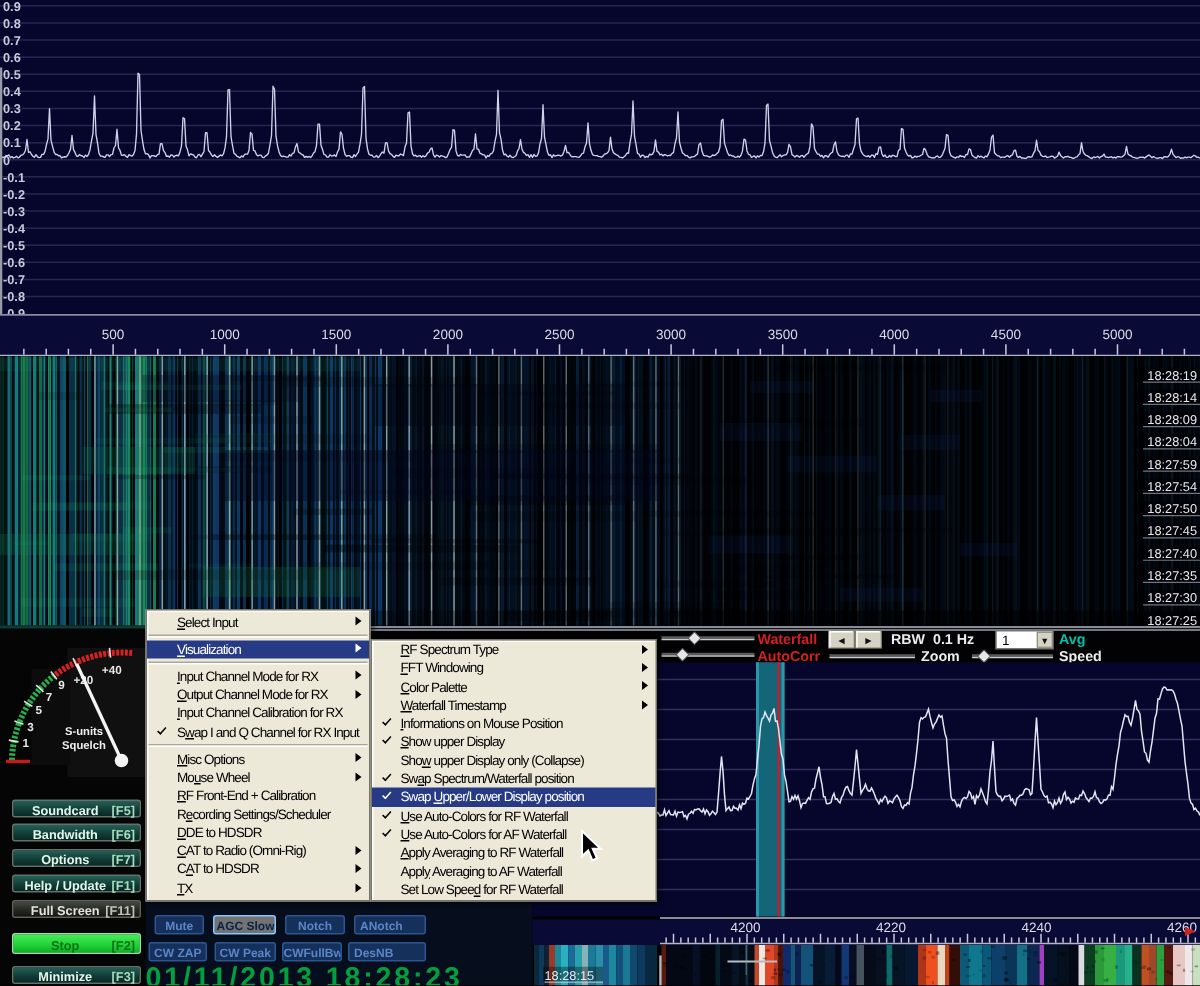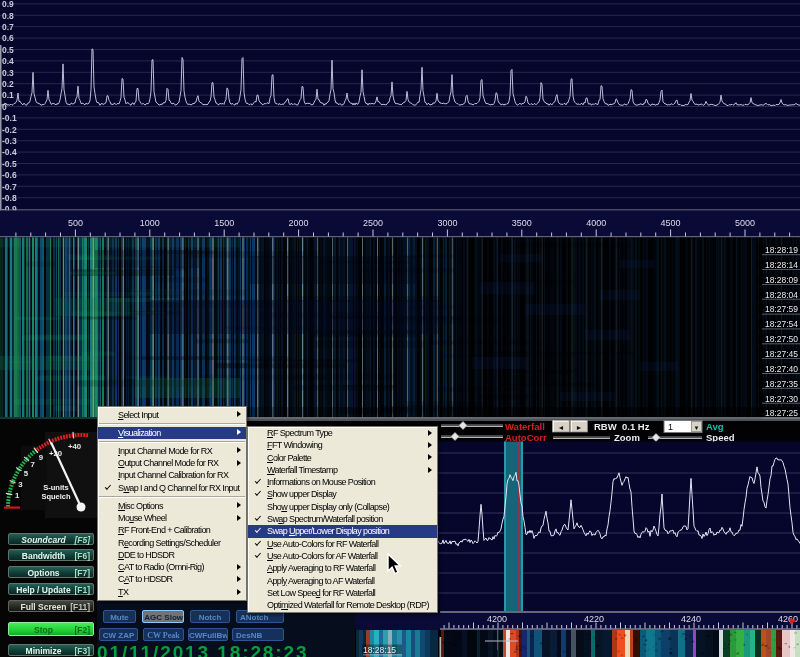--- a/index.html
+++ b/index.html
@@ -1069,21 +1069,21 @@
       <rect x="442.6" y="643.1" width="2.0" height="1.6" fill="#000" opacity="0.18"></rect>
       <rect x="729.5" y="640.2" width="1.2" height="1.6" fill="#000" opacity="0.33"></rect>
       <line x1="485.0" y1="641.0" x2="518.0" y2="641.0" stroke="#b8bcc0" stroke-width="1.2"></line>
       <line x1="497.5" y1="630.0" x2="497.5" y2="650.0" stroke="#8a98a0" stroke-width="0.8" opacity="0.6"></line>
       <rect x="439.5" y="637.0" width="1.6" height="20.0" fill="#b8b8b8"></rect>
       <rect x="362.0" y="644.5" width="40.0" height="10.0" fill="#000" opacity="0.35"></rect>
       <text x="363.0" y="653.0" font-size="8.5" fill="#e8e8ee" text-anchor="start" font-weight="normal" font-family="Liberation Sans, sans-serif">18:28:15</text>
       <line x1="363.0" y1="654.8" x2="402.0" y2="654.8" stroke="#cfcfdd" stroke-width="0.8" opacity="0.8"></line>
       <rect x="97.0" y="601.0" width="258.0" height="56.0" fill="#060d1d"></rect>
 </svg>
-<div style="position:absolute;left:8px;top:533px;width:86px;height:12px;background:linear-gradient(180deg,#246056 0%,#123e38 55%,#082824 100%);border:1px solid #62726a;border-radius:2px;color:#e4f6ec;font-weight:bold;font-size:8.5px;line-height:12px;font-style:italic;">
+<div style="position:absolute;left:8px;top:533px;width:86px;height:12px;background:linear-gradient(180deg,#246056 0%,#123e38 55%,#082824 100%);border:1px solid #62726a;border-radius:2px;color:#e4f6ec;font-weight:bold;font-size:8.5px;line-height:12px;">
       <span style="display:block;text-align:center;padding-right:15px;">Soundcard</span>
       <span style="position:absolute;right:3px;top:0;color:#a8dcc0">[F5]</span>
     </div>
     <div style="position:absolute;left:8px;top:549px;width:86px;height:12px;background:linear-gradient(180deg,#246056 0%,#123e38 55%,#082824 100%);border:1px solid #62726a;border-radius:2px;color:#e4f6ec;font-weight:bold;font-size:8.5px;line-height:12px;">
       <span style="display:block;text-align:center;padding-right:15px;">Bandwidth</span>
       <span style="position:absolute;right:3px;top:0;color:#a8dcc0">[F6]</span>
     </div>
     <div style="position:absolute;left:8px;top:566px;width:86px;height:12px;background:linear-gradient(180deg,#246056 0%,#123e38 55%,#082824 100%);border:1px solid #62726a;border-radius:2px;color:#e4f6ec;font-weight:bold;font-size:8.5px;line-height:12px;">
       <span style="display:block;text-align:center;padding-right:15px;">Options</span>
       <span style="position:absolute;right:3px;top:0;color:#a8dcc0">[F7]</span>
@@ -1102,21 +1102,21 @@
     </div>
     <div style="position:absolute;left:8px;top:644px;width:86px;height:12px;background:linear-gradient(180deg,#246056 0%,#123e38 55%,#082824 100%);border:1px solid #62726a;border-radius:2px;color:#e4f6ec;font-weight:bold;font-size:8.5px;line-height:12px;">
       <span style="display:block;text-align:center;padding-right:15px;">Minimize</span>
       <span style="position:absolute;right:3px;top:0;color:#a8dcc0">[F3]</span>
     </div>
     <div style="position:absolute;left:103px;top:610px;width:33px;height:13px;background:#16305c;color:#5a86c8;border:1px solid #2d5590;border-radius:2px;font-weight:bold;font-size:8px;text-align:center;line-height:13px;overflow:hidden;">Mute</div>
     <div style="position:absolute;left:142px;top:610px;width:42px;height:13px;background:#737373;color:#092246;border:1px solid #85c8ff;border-radius:2px;font-weight:bold;font-size:8px;text-align:right;line-height:13px;overflow:hidden;">AGC Slow</div>
     <div style="position:absolute;left:190px;top:610px;width:40px;height:13px;background:#16305c;color:#5a86c8;border:1px solid #2d5590;border-radius:2px;font-weight:bold;font-size:8px;text-align:center;line-height:13px;overflow:hidden;">Notch</div>
     <div style="position:absolute;left:236px;top:610px;width:48px;height:13px;background:#16305c;color:#5a86c8;border:1px solid #2d5590;border-radius:2px;font-weight:bold;font-size:8px;text-align:left;padding-left:3px;line-height:13px;overflow:hidden;">ANotch</div>
     <div style="position:absolute;left:99px;top:628px;width:39px;height:13px;background:#16305c;color:#5a86c8;border:1px solid #2d5590;border-radius:2px;font-weight:bold;font-size:8px;text-align:center;line-height:13px;overflow:hidden;">CW ZAP</div>
-    <div style="position:absolute;left:143px;top:628px;width:41px;height:13px;background:#16305c;color:#5a86c8;border:1px solid #2d5590;border-radius:2px;font-weight:bold;font-size:8px;text-align:center;line-height:13px;overflow:hidden;font-family:Liberation Serif, serif;">CW Peak</div>
+    <div style="position:absolute;left:143px;top:628px;width:41px;height:13px;background:#16305c;color:#5a86c8;border:1px solid #2d5590;border-radius:2px;font-weight:bold;font-size:8px;text-align:center;line-height:13px;overflow:hidden;">CW Peak</div>
     <div style="position:absolute;left:188px;top:628px;width:40px;height:13px;background:#16305c;color:#5a86c8;border:1px solid #2d5590;border-radius:2px;font-weight:bold;font-size:8px;text-align:center;line-height:13px;overflow:hidden;">CWFullBw</div>
     <div style="position:absolute;left:232px;top:628px;width:52px;height:13px;background:#16305c;color:#5a86c8;border:1px solid #2d5590;border-radius:2px;font-weight:bold;font-size:8px;text-align:left;padding-left:3px;line-height:13px;overflow:hidden;">DesNB</div>
     <div style="position:absolute;left:97px;top:642px;width:230px;height:15px;overflow:hidden;color:#00a040;font-weight:bold;font-size:19px;letter-spacing:1.9px;white-space:nowrap;">01/11/2013 18:28:23</div>
     <div class="menu" style="left:97px;top:405.5px;width:150px;padding:2px 0;">
       <div class="mrow">
         <span class="mlab" style="left:20px"><u>S</u>elect Input</span>
         <span class="arr" style="border-left-color:#000"></span>
       </div>
       <div class="msep"></div>
       <div class="mrow mhl">
@@ -1215,20 +1215,17 @@
         <span class="mlab" style="left:19px"><u>U</u>se Auto-Colors for AF Waterfall</span>
       </div>
       <div class="mrow">
         <span class="mlab" style="left:19px"><u>A</u>pply Averaging to RF Waterfall</span>
       </div>
       <div class="mrow">
         <span class="mlab" style="left:19px">Appl<u>y</u> Averaging to AF Waterfall</span>
       </div>
       <div class="mrow">
         <span class="mlab" style="left:19px">Set Low Spee<u>d</u> for RF Waterfall</span>
-      </div>
-      <div class="mrow">
-        <span class="mlab" style="left:19px">Opti<u>m</u>ized Waterfall for Remote Desktop (RDP)</span>
       </div>
     </div>
     <svg style="position:absolute;left:387px;top:553px;z-index:60" width="20" height="27" viewBox="0 0 20 27">
 <path d="M1,1 L1,17.9 L5.1,14.1 L7.9,20.6 L11.0,19.2 L8.2,12.9 L13.4,12.9 Z" fill="#000" stroke="#fff" stroke-width="1.4"></path>
     </svg>
 </div>
 </body></html>

